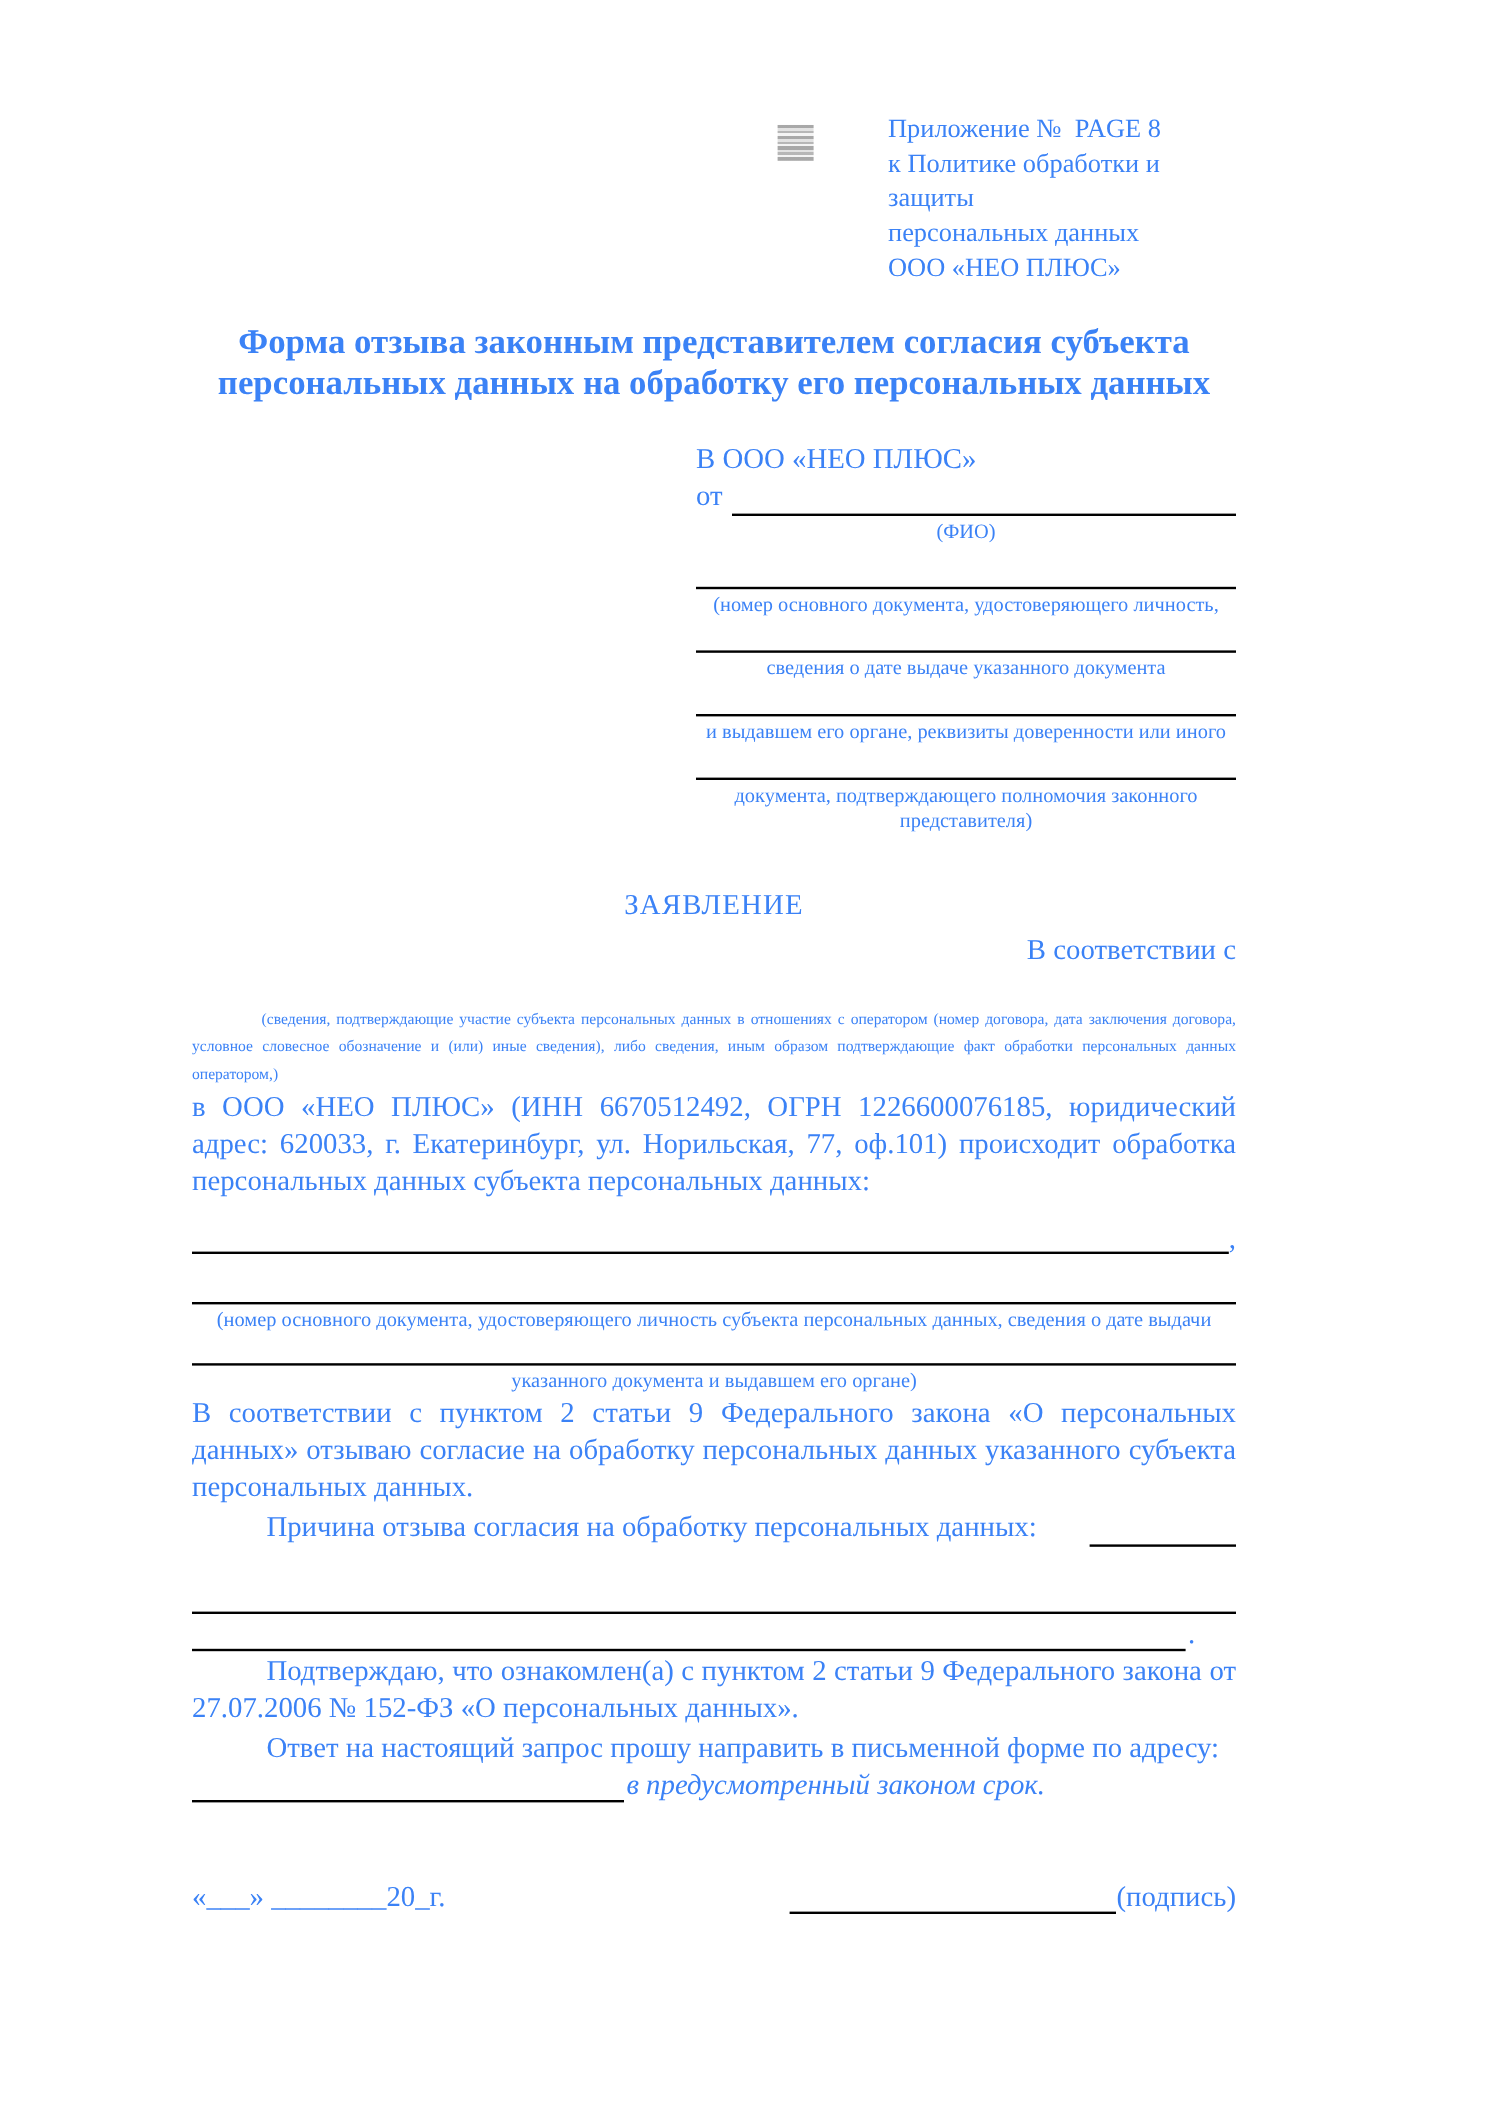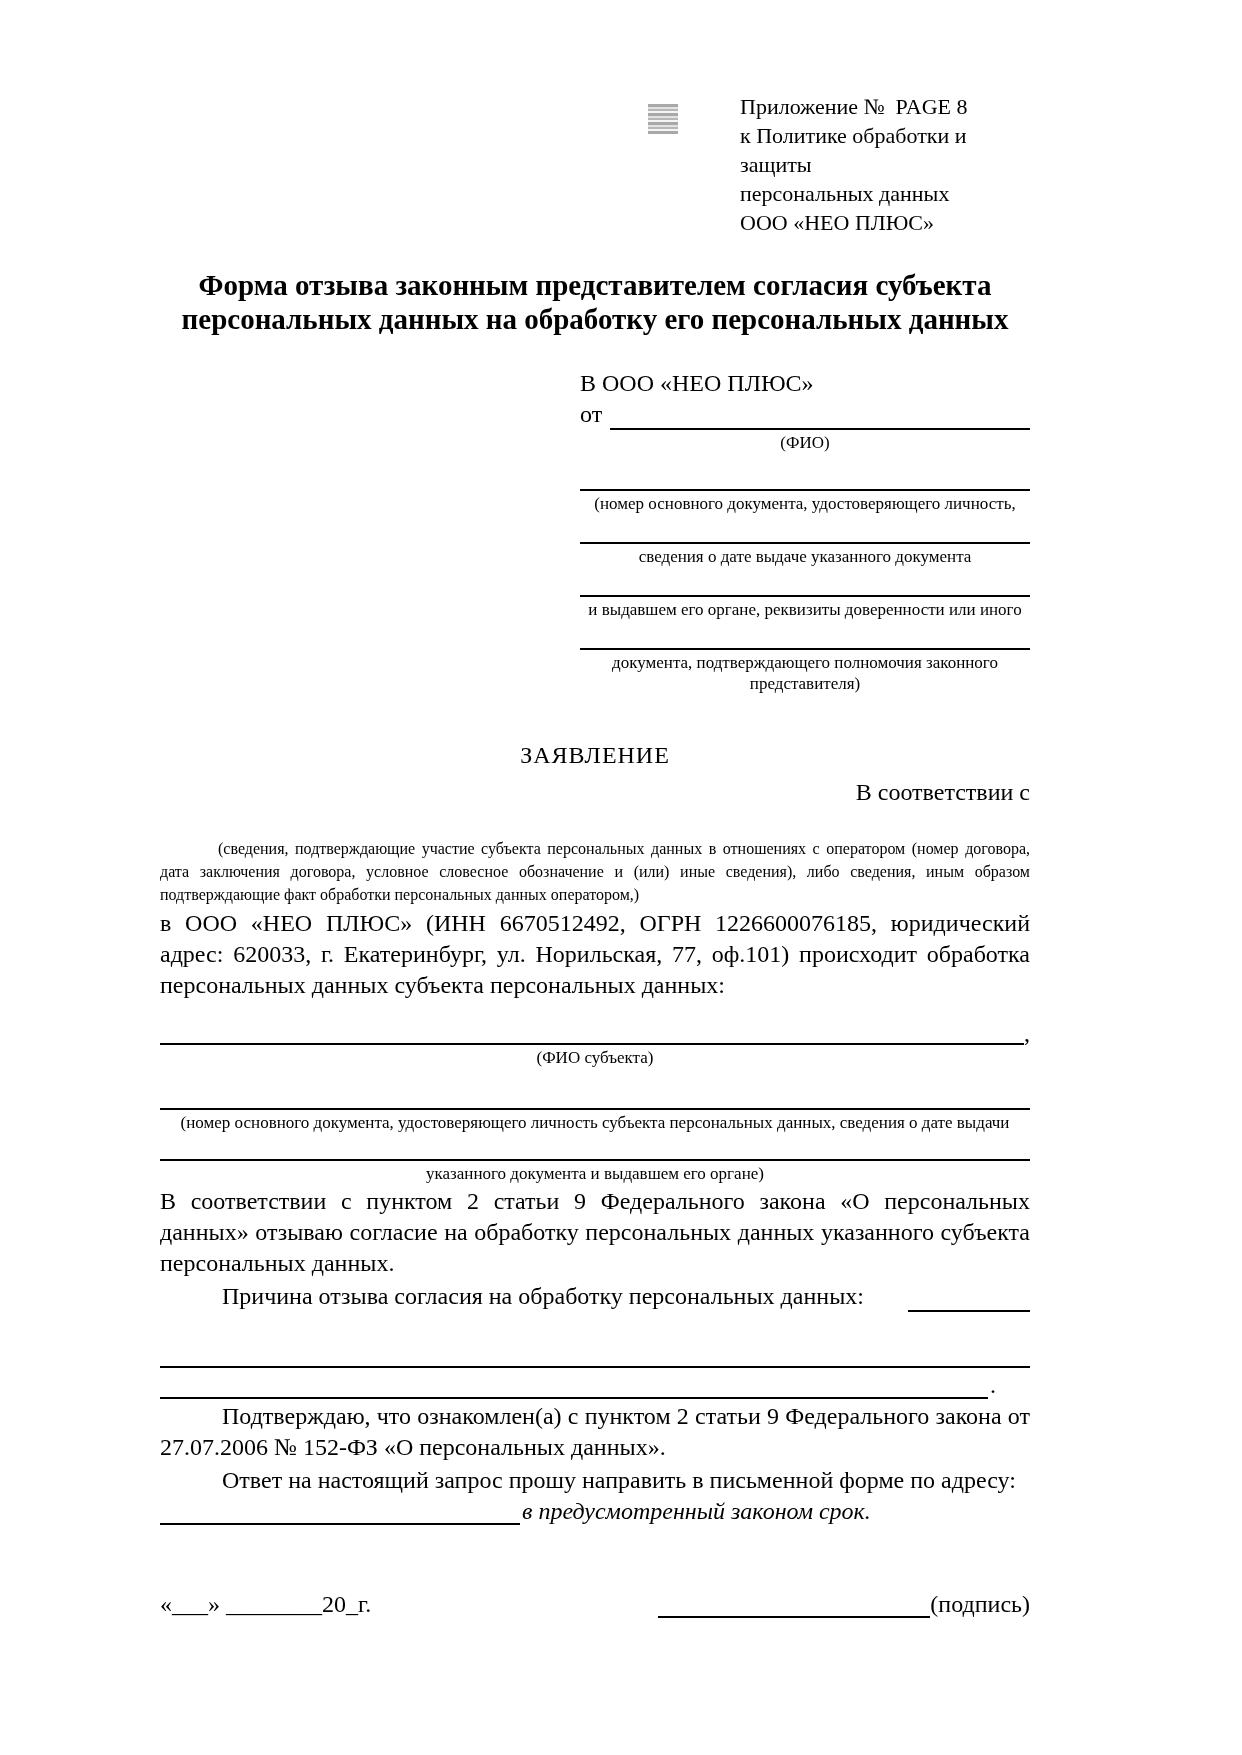--- a/index.html
+++ b/index.html
@@ -1,18 +1,18 @@
 <!DOCTYPE html>
 <html lang="ru"><head>
 <meta charset="utf-8">
 <style>
   html,body{margin:0;padding:0;background:#777;}
   .page{
     width:1242px;height:1755px;background:#ffffff;margin:0 auto;
-    font-family:"Liberation Serif","DejaVu Serif",serif;color:#000000;
+    font-family:"Liberation Serif","DejaVu Serif",serif;color:#3b82f6;
     position:relative;box-sizing:border-box;
     padding:92px 212px 0 160px;
   }
   .content{width:870px;position:relative;}
 
   
   .hdr{position:relative;height:122px;}
   .artifact{
     position:absolute;left:488px;top:12px;width:30px;height:30px;
     background:repeating-linear-gradient(180deg,#999 0 3px,#ddd 3px 5px,#aaa 5px 7px,#f2f2f2 7px 9px);
@@ -30,21 +30,21 @@
   .f-caption{font-size:17px;line-height:21px;text-align:center;padding-top:2px;}
   .rule{border-bottom:2px solid #000;height:26px;}
   .addr .rule{margin-top:2px;}
   .gap8{height:8px;}
 
   
   .st-head{margin-top:48px;text-align:center;font-size:24px;letter-spacing:1px;}
   .body-t{font-size:24px;line-height:31px;}
   .intro{margin-top:8px;padding-left:62px;flex-direction:column;}
   .intro .fill{margin-left:10px;}
-  .fine{font-size:16px;line-height:23px;text-align:justify;text-indent:58px;margin-top:2px;}
+  .fine{font-size:13px;line-height:23px;text-align:justify;text-indent:58px;margin-top:2px;}
   .para{text-align:justify;margin-top:2px;}
   .indent{text-indent:62px;}
   .subj-row{display:flex;align-items:flex-end;margin-top:20px;}
   .subj-row .fill{margin-left:0;}
   .subj-row .trail{font-size:24px;line-height:24px;}
   .mt14{margin-top:14px;}
   .reason{display:flex;align-items:flex-end;padding-left:62px;margin-top:2px;gap:36px;}
   .blank1{margin-top:28px;}
   .blank2{display:flex;align-items:flex-end;margin-top:4px;}
   .blank2 .fill{margin-left:0;margin-right:2px;flex:0 0 828px;}
@@ -108,21 +108,20 @@
     </div>
 
     <div class="fine">(сведения, подтверждающие участие субъекта персональных данных в отношениях с оператором (номер договора, дата заключения договора, условное словесное обозначение и (или) иные сведения), либо сведения, иным образом подтверждающие факт обработки персональных данных оператором,)</div>
 
     <div class="body-t para">в ООО «НЕО ПЛЮС» (ИНН 6670512492, ОГРН 1226600076185, юридический адрес: 620033, г. Екатеринбург, ул. Норильская, 77, оф.101) происходит обработка персональных данных субъекта персональных данных:</div>
 
     <div class="subj-row">
       <span class="fill"></span>
       <span class="trail">,</span>
     </div>
-    <div class="f-caption">(ФИО субъекта)</div>
 
     <div class="rule mt14"></div>
     <div class="f-caption">(номер основного документа, удостоверяющего личность субъекта персональных данных, сведения о дате выдачи</div>
 
     <div class="rule"></div>
     <div class="f-caption">указанного документа и выдавшем его органе)</div>
 
     <div class="body-t para">В соответствии с пунктом 2 статьи 9 Федерального закона «О персональных данных» отзываю согласие на обработку персональных данных указанного субъекта персональных данных.</div>
 
     <div class="reason body-t">

